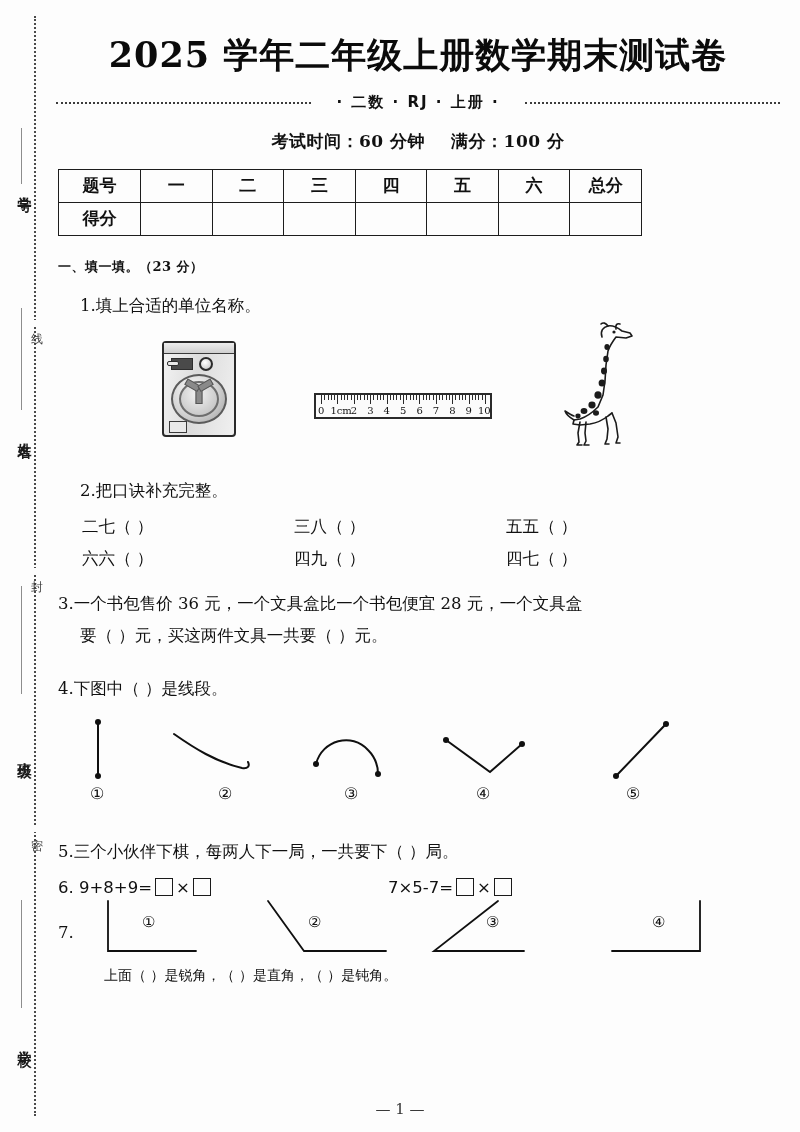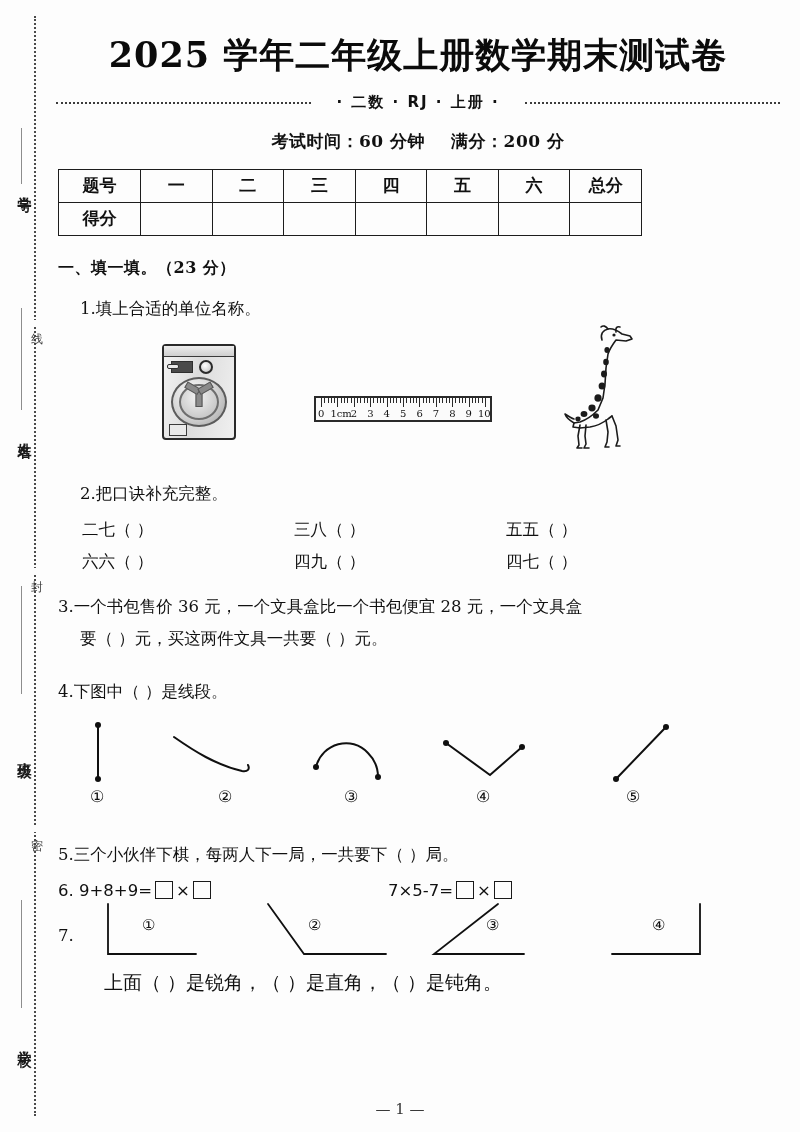--- a/index.html
+++ b/index.html
@@ -67,21 +67,21 @@
   }
   table.score td {
     border: 1px solid #1d1d1d;
     height: 33px; text-align: center; vertical-align: middle;
     font-size: 17px; font-weight: 700;
   }
   table.score td.hd { width: 82px; }
 
   
   .sec-title {
-    margin: 22px 0 0 2px; font-size: 16px; font-weight: 700; letter-spacing: 0.5px;
+    margin: 22px 0 0 2px; font-size: 13px; font-weight: 700; letter-spacing: 0.5px;
   }
   .q { margin-top: 16px; font-size: 16.5px; line-height: 1.9; padding-left: 24px; }
   .q .num { display: inline; }
   .qtext { display: inline; }
 
   
   .pics { position: relative; height: 132px; margin-top: 6px; }
   .pic { position: absolute; }
   .pic-labels {
     display: flex; margin-top: 2px; padding-left: 26px;
@@ -168,21 +168,21 @@
     border: 1.3px solid #1a1a1a; vertical-align: -3px; margin: 0 3px;
   }
   .q6 { display: flex; padding-left: 2px; margin-top: 10px; font-size: 16.5px;
         font-family: "DejaVu Sans","Liberation Sans",sans-serif; }
   .q6 > div:first-child { width: 330px; }
 
   
   .angrow { position: relative; height: 66px; margin-top: 2px; }
   .anglabel { position: absolute; font-size: 15px; }
 
-  .q7line { padding-left: 48px; font-size: 19px; margin-top: 2px; }
+  .q7line { padding-left: 48px; font-size: 14px; margin-top: 2px; }
 
   .pagenum {
     position: absolute; left: 0; right: 0; bottom: 14px;
     text-align: center; font-size: 15px; color: #333;
   }
 </style>
 </head>
 <body>
 
 <div class="page">
@@ -210,21 +210,21 @@
 
     <div class="title">2025 学年二年级上册数学期末测试卷</div>
 
     <div class="subline">
       <div class="dots"></div>
       <div class="mid">· 二数 · RJ · 上册 ·</div>
       <div class="dots"></div>
     </div>
 
     <div class="examinfo">
-      <span>考试时间：60 分钟</span><span class="gap"></span><span>满分：200 分</span>
+      <span>考试时间：60 分钟</span><span class="gap"></span><span>满分：100 分</span>
     </div>
 
     <table class="score">
       <tbody>
           <tr>
         <td class="hd">题号</td>
         <td>一</td>
         <td>二</td>
         <td>三</td>
         <td>四</td>

